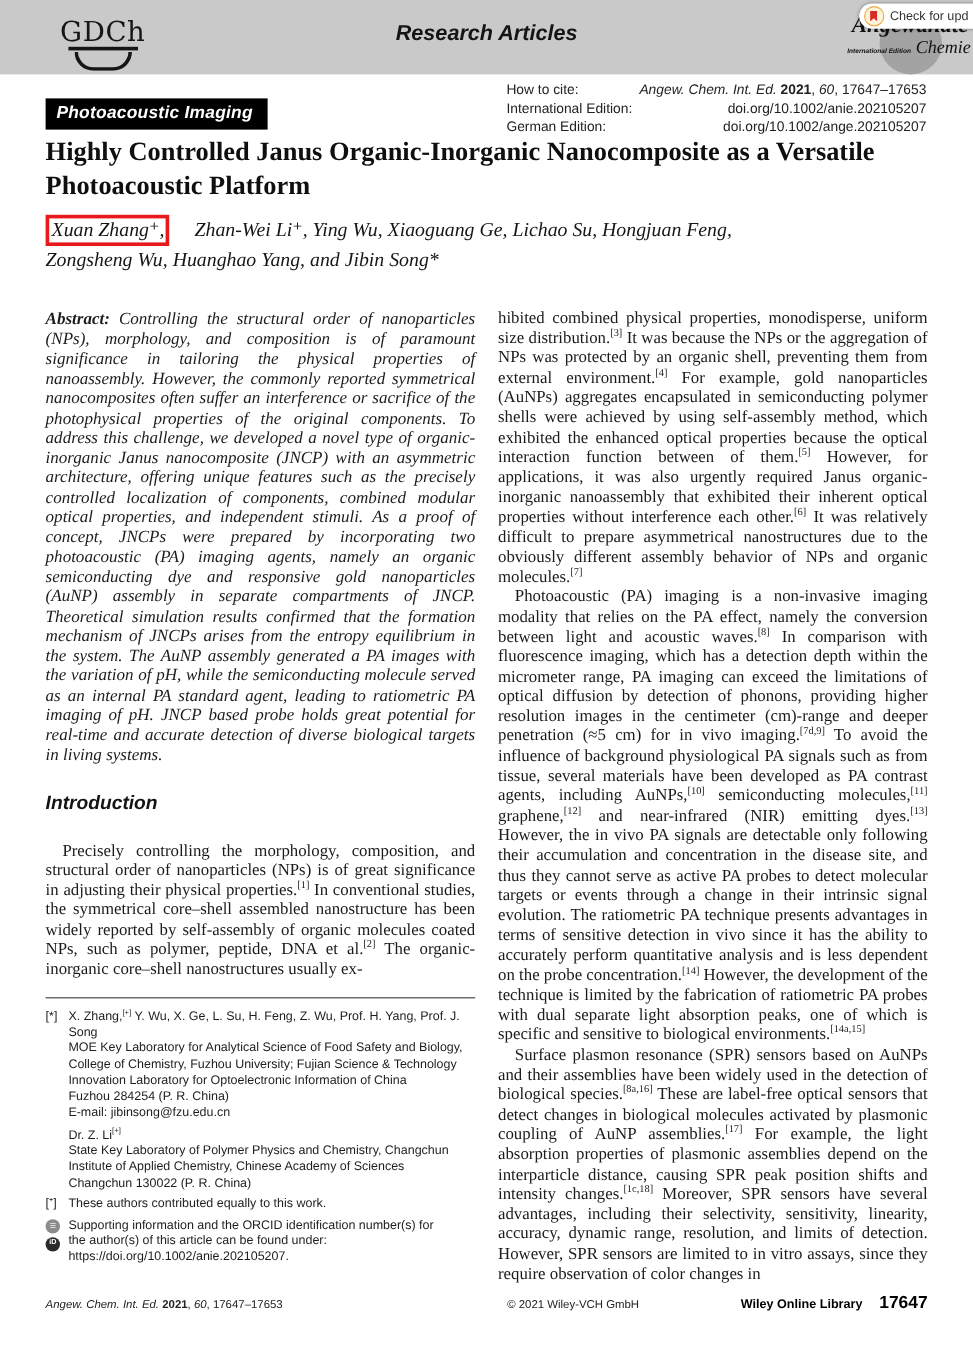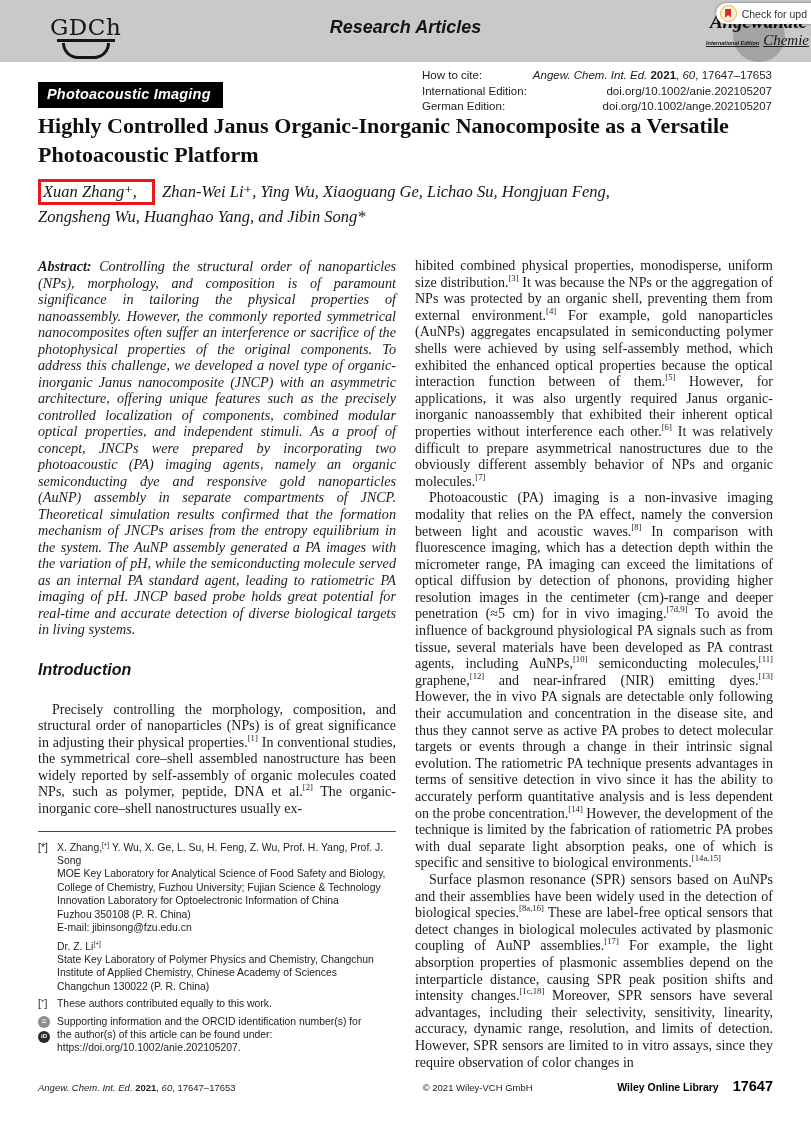--- a/index.html
+++ b/index.html
@@ -13,21 +13,21 @@
   .gdch-line{width:58px;height:2.5px;background:#161616;margin:1px auto 0;}
   .gdch-bowl{width:42px;height:13px;border:3px solid #161616;border-top:none;
              border-radius:0 0 26px 26px;margin:1px auto 0;}
   .section-title{position:absolute;top:17px;left:0;right:0;text-align:center;
                  font-family:"Liberation Sans",sans-serif;font-style:italic;font-weight:bold;
                  font-size:18px;color:#141414;}
   .ang{position:absolute;right:0;top:12px;width:150px;height:50px;text-align:right;}
   .ang-circle{position:absolute;right:26px;top:-2px;width:52px;height:52px;border-radius:50%;background:#a3a3a3;}
   .ang-name{position:relative;font-family:"Liberation Serif",serif;font-weight:bold;font-style:italic;
             font-size:19px;line-height:20px;color:#111;padding-right:4px;}
-  .ang-sub{position:relative;display:flex;justify-content:flex-end;align-items:baseline;gap:4px;padding-right:2px;text-decoration:underline;}
+  .ang-sub{position:relative;display:flex;justify-content:flex-end;align-items:baseline;gap:4px;padding-right:2px;}
   .ang-ed{font-family:"Liberation Sans",sans-serif;font-weight:bold;font-style:italic;font-size:5.5px;color:#111;}
   .ang-chemie{font-family:"Liberation Serif",serif;font-style:italic;font-size:15px;color:#111;}
 
   .check-badge{position:absolute;top:3px;right:-14px;height:21px;background:#fff;border-radius:11px;
                display:flex;align-items:center;gap:5px;padding:0 18px 0 4px;z-index:6;
                box-shadow:0 0 3px rgba(0,0,0,.45);font-family:"Liberation Sans",sans-serif;
                font-size:10.5px;color:#333;}
   .badge-circle{width:15px;height:15px;border-radius:50%;background:#fdf3da;border:1px solid #e9b04a;
                 display:flex;align-items:center;justify-content:center;}
   .bookmark{width:6px;height:9px;background:#d92b26;
@@ -43,21 +43,21 @@
   
   .topic{position:absolute;left:38px;top:82px;background:#000;color:#fff;
          font-family:"Liberation Sans",sans-serif;font-weight:bold;font-style:italic;
          font-size:14.5px;padding:4px 12px 6px 9px;letter-spacing:.2px;}
 
   
   .title{position:absolute;left:38px;top:112px;width:710px;font-weight:bold;font-size:22px;
          line-height:28.5px;color:#0f0f0f;}
   .authors{position:absolute;left:38px;top:179px;width:724px;font-style:italic;
            font-size:16.5px;line-height:25px;color:#161616;}
-  .boxed{border:3.5px solid #e8191d;padding:0 15px 1px 2px;margin-right:3px;}
+  .boxed{border:3.5px solid #e8191d;padding:0 1px 1px 2px;margin-right:17px;}
 
   
   .cols{position:absolute;left:38px;top:258px;width:735px;display:grid;
         grid-template-columns:358px 358px;column-gap:19px;}
   .body-text{font-size:14px;line-height:16.6px;text-align:justify;color:#1a1a1a;}
   sup{font-size:0.62em;font-style:normal;line-height:0;vertical-align:super;}
   .abstract{font-style:italic;font-size:14.2px;line-height:16.5px;text-align:justify;}
   .abstract .lbl{font-weight:bold;}
   .intro-head{margin-top:23px;font-family:"Liberation Sans",sans-serif;font-weight:bold;
               font-style:italic;font-size:16px;color:#141414;}
@@ -147,21 +147,21 @@
       <div class="abstract"><span class="lbl">Abstract: </span><span>Controlling the structural order of nanoparticles (NPs), morphology, and composition is of paramount significance in tailoring the physical properties of nanoassembly. However, the commonly reported symmetrical nanocomposites often suffer an interference or sacrifice of the photophysical properties of the original components. To address this challenge, we developed a novel type of organic-inorganic Janus nanocomposite (JNCP) with an asymmetric architecture, offering unique features such as the precisely controlled localization of components, combined modular optical properties, and independent stimuli. As a proof of concept, JNCPs were prepared by incorporating two photoacoustic (PA) imaging agents, namely an organic semiconducting dye and responsive gold nanoparticles (AuNP) assembly in separate compartments of JNCP. Theoretical simulation results confirmed that the formation mechanism of JNCPs arises from the entropy equilibrium in the system. The AuNP assembly generated a PA images with the variation of pH, while the semiconducting molecule served as an internal PA standard agent, leading to ratiometric PA imaging of pH. JNCP based probe holds great potential for real-time and accurate detection of diverse biological targets in living systems.</span></div>
       <div class="intro-head">Introduction</div>
       <div class="body-text intro-para"><span>Precisely controlling the morphology, composition, and structural order of nanoparticles (NPs) is of great significance in adjusting their physical properties.</span><sup>[1]</sup><span> In conventional studies, the symmetrical core–shell assembled nanostructure has been widely reported by self-assembly of organic molecules coated NPs, such as polymer, peptide, DNA et al.</span><sup>[2]</sup><span> The organic-inorganic core–shell nanostructures usually ex-</span></div>
       <div class="fn-rule"></div>
       <div class="fnotes">
         <div class="fn-row">
           <span class="fn-marker">[*]</span>
           <div class="fn-body">
             <div><span>X. Zhang,</span><sup>[+]</sup><span> Y. Wu, X. Ge, L. Su, H. Feng, Z. Wu, Prof. H. Yang, Prof. J. Song</span></div>
             <div><span>MOE Key Laboratory for Analytical Science of Food Safety and Biology, College of Chemistry, Fuzhou University; Fujian Science &amp; Technology Innovation Laboratory for Optoelectronic Information of China</span></div>
-            <div><span>Fuzhou 350108 (P. R. China)</span></div>
+            <div><span>Fuzhou 284254 (P. R. China)</span></div>
             <div><span>E-mail: jibinsong@fzu.edu.cn</span></div>
             <div class="mt"><span>Dr. Z. Li</span><sup>[+]</sup></div>
             <div><span>State Key Laboratory of Polymer Physics and Chemistry, Changchun Institute of Applied Chemistry, Chinese Academy of Sciences</span></div>
             <div><span>Changchun 130022 (P. R. China)</span></div>
           </div>
         </div>
         <div class="fn-row">
           <span class="fn-marker">[⁺]</span>
           <div class="fn-body">These authors contributed equally to this work.</div>
         </div>

